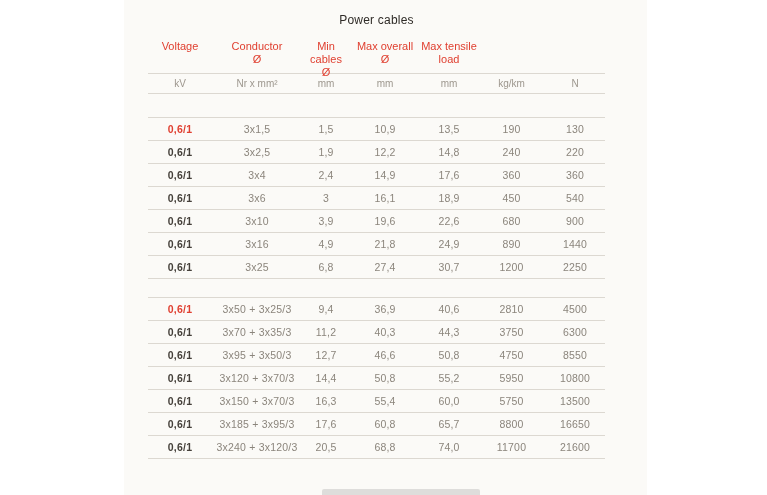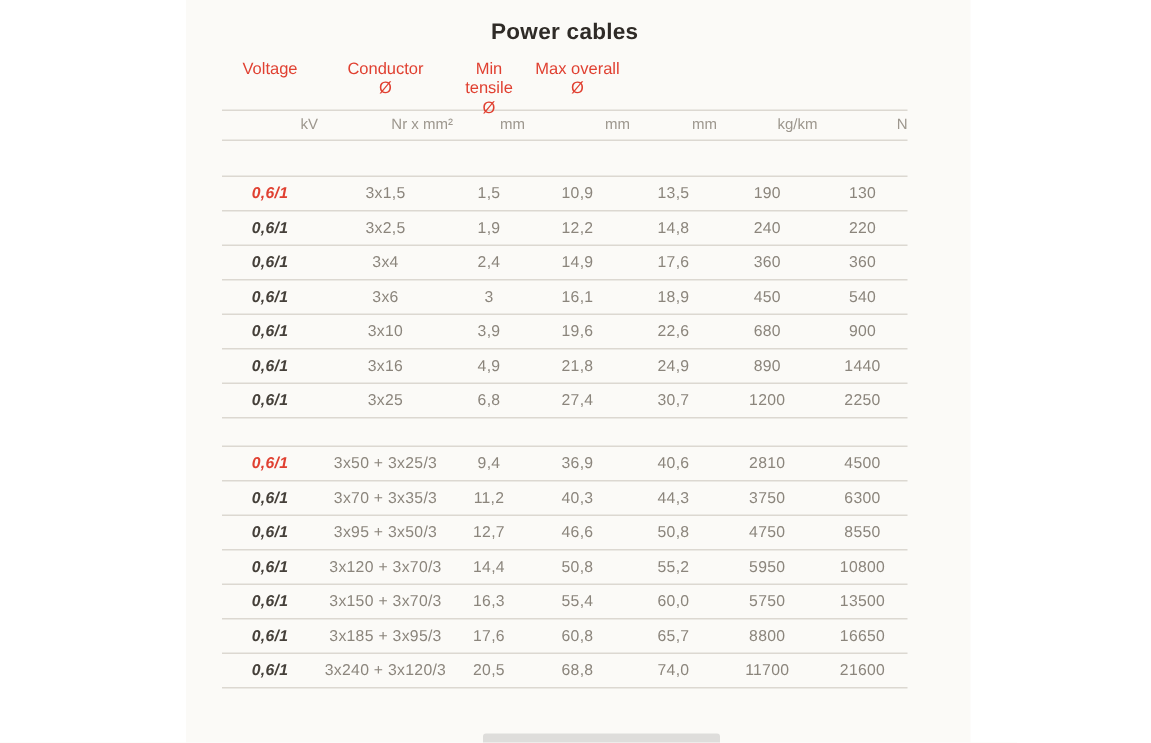--- a/index.html
+++ b/index.html
@@ -19,56 +19,56 @@
     --footer-bar: #dedddb;
   }
   .scan-area {
     position: absolute; left: 124px; top: 0;
     width: 523px; height: 495px;
     background: var(--page-bg);
   }
   .page-title {
     position: absolute; left: 24px; top: 13px; width: 457px;
     text-align: center;
-    font-size: 15px; font-weight: bold;
+    font-size: 12px; font-weight: normal;
     color: var(--title-text);
     letter-spacing: 0.2px;
   }
   .power-table {
     position: absolute; left: 24px; top: 36px; width: 457px;
   }
   .row {
     display: grid;
     grid-template-columns: 64px 90px 48px 70px 58px 67px 60px;
   }
   .header-row { height: 37px; align-items: start; }
   .hcell {
     text-align: center;
     font-size: 11px; font-weight: normal; line-height: 13px;
     color: var(--accent-red);
     padding-top: 4px;
   }
   .units-row { height: 19px; align-items: center; }
   .ucell {
-    text-align: right;
+    text-align: center;
     font-size: 10px;
     color: var(--unit-text);
   }
   .rule { height: 1px; background: var(--rule); }
   .spacer-a { height: 23px; }
   .spacer-b { height: 18px; }
   .data-row { height: 22px; align-items: center; }
   .dcell {
     text-align: center;
     font-size: 10.5px;
     color: var(--data-text);
     letter-spacing: 0.2px;
     white-space: nowrap;
   }
-  .dcell.voltage { font-weight: bold; color: var(--voltage-text); font-style: italic; }
+  .dcell.voltage { font-weight: bold; color: var(--voltage-text); }
   .dcell.voltage.red { color: var(--accent-red); }
   .footer-bar {
     position: absolute; left: 322px; top: 489px;
     width: 158px; height: 6px;
     background: var(--footer-bar);
     border-radius: 2px 2px 0 0;
   }
 </style>
 </head>
 <body style="--accent-red: #e04031; --title-text: #2f2b27; --voltage-text: #45403a; --data-text: #8b857c; --unit-text: #9d978e; --rule: #dcd8d1; --page-bg: #fbfaf7; --footer-bar: #dedddb;">
@@ -78,26 +78,30 @@
   <div class="power-table" id="power-table">
       <div class="row header-row">
         <div class="hcell">
           <div class="">Voltage</div>
         </div>
         <div class="hcell">
           <div class="">Conductor</div>
           <div class="">Ø</div>
         </div>
         <div class="hcell">
-          <div class="">Min tensile</div>
+          <div class="">Min cables</div>
           <div class="">Ø</div>
         </div>
         <div class="hcell">
           <div class="">Max overall</div>
           <div class="">Ø</div>
+        </div>
+        <div class="hcell">
+          <div class="">Max tensile</div>
+          <div class="">load</div>
         </div>
       </div>
       <div class="rule"></div>
       <div class="row units-row">
         <div class="ucell">kV</div>
         <div class="ucell">Nr x mm²</div>
         <div class="ucell">mm</div>
         <div class="ucell">mm</div>
         <div class="ucell">mm</div>
         <div class="ucell">kg/km</div>

